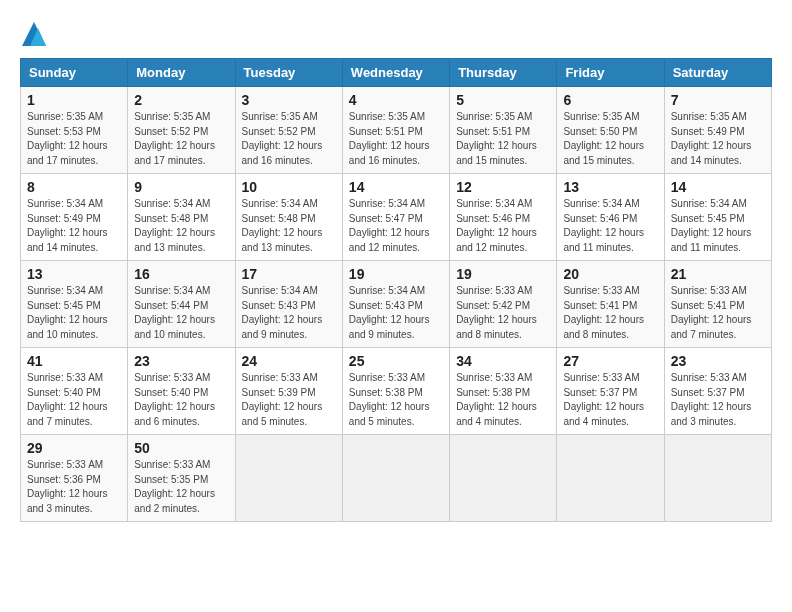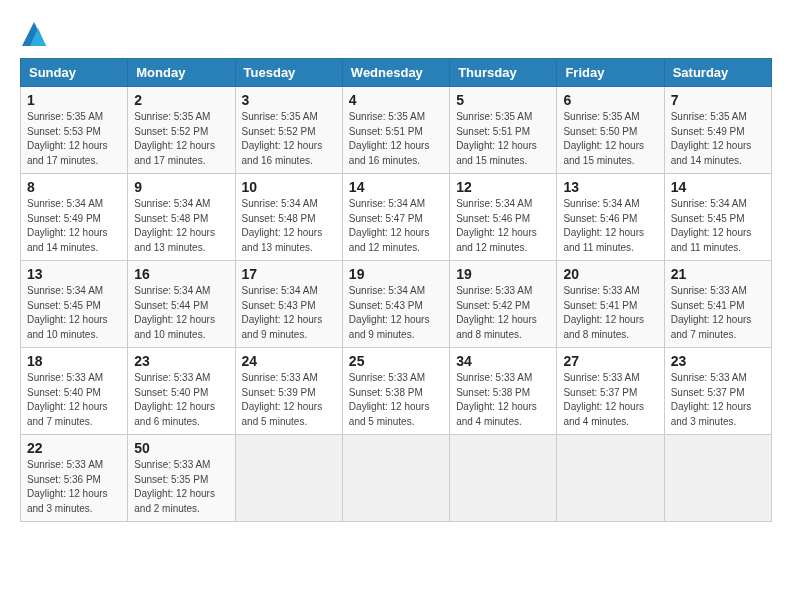--- a/index.html
+++ b/index.html
@@ -266,21 +266,21 @@
         <td>
           <span class="day-num">21</span>
           <div class="day-info" style="white-space: pre-line;">Sunrise: 5:33 AM
 Sunset: 5:41 PM
 Daylight: 12 hours
 and 7 minutes.</div>
         </td>
       </tr>
       <tr>
         <td>
-          <span class="day-num">18</span>
+          <span class="day-num">41</span>
           <div class="day-info" style="white-space: pre-line;">Sunrise: 5:33 AM
 Sunset: 5:40 PM
 Daylight: 12 hours
 and 7 minutes.</div>
         </td>
         <td>
           <span class="day-num">23</span>
           <div class="day-info" style="white-space: pre-line;">Sunrise: 5:33 AM
 Sunset: 5:40 PM
 Daylight: 12 hours
@@ -317,21 +317,21 @@
         <td>
           <span class="day-num">23</span>
           <div class="day-info" style="white-space: pre-line;">Sunrise: 5:33 AM
 Sunset: 5:37 PM
 Daylight: 12 hours
 and 3 minutes.</div>
         </td>
       </tr>
       <tr>
         <td>
-          <span class="day-num">22</span>
+          <span class="day-num">29</span>
           <div class="day-info" style="white-space: pre-line;">Sunrise: 5:33 AM
 Sunset: 5:36 PM
 Daylight: 12 hours
 and 3 minutes.</div>
         </td>
         <td>
           <span class="day-num">50</span>
           <div class="day-info" style="white-space: pre-line;">Sunrise: 5:33 AM
 Sunset: 5:35 PM
 Daylight: 12 hours

